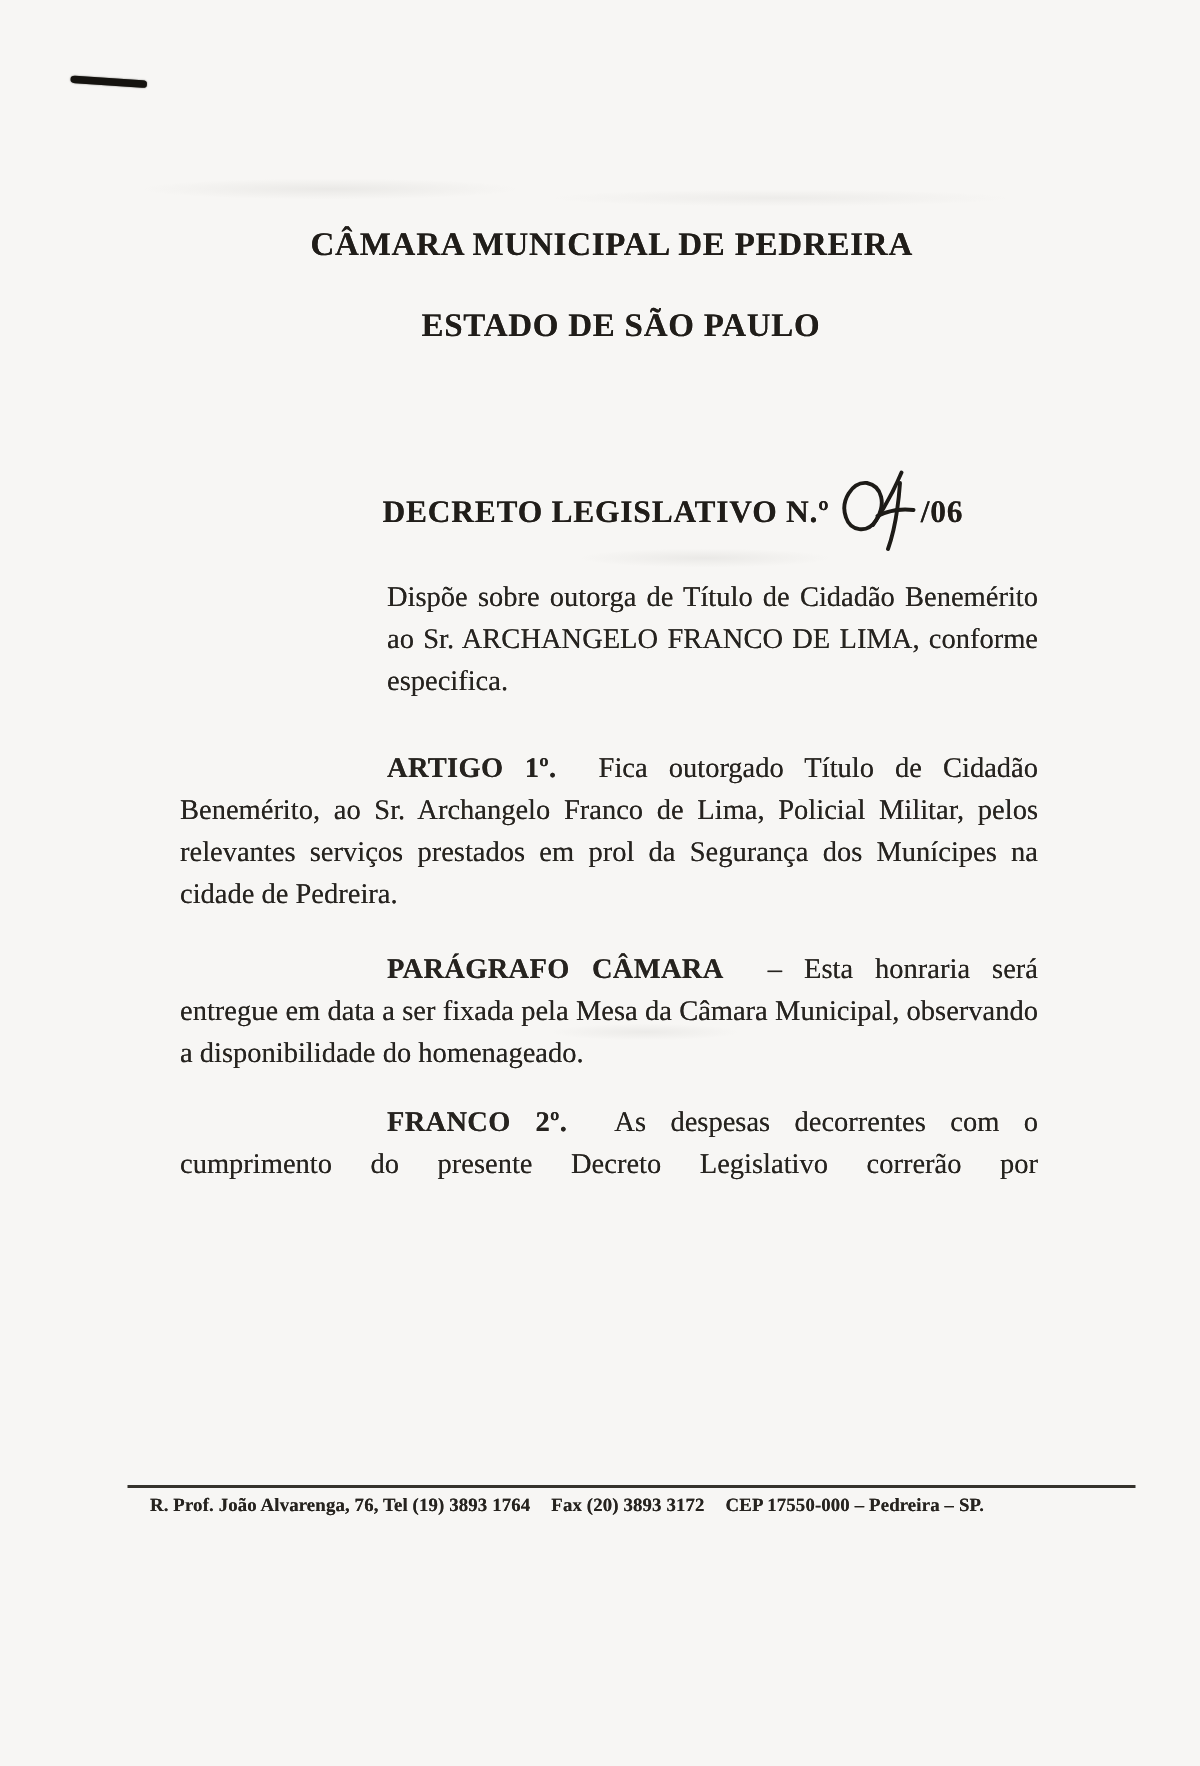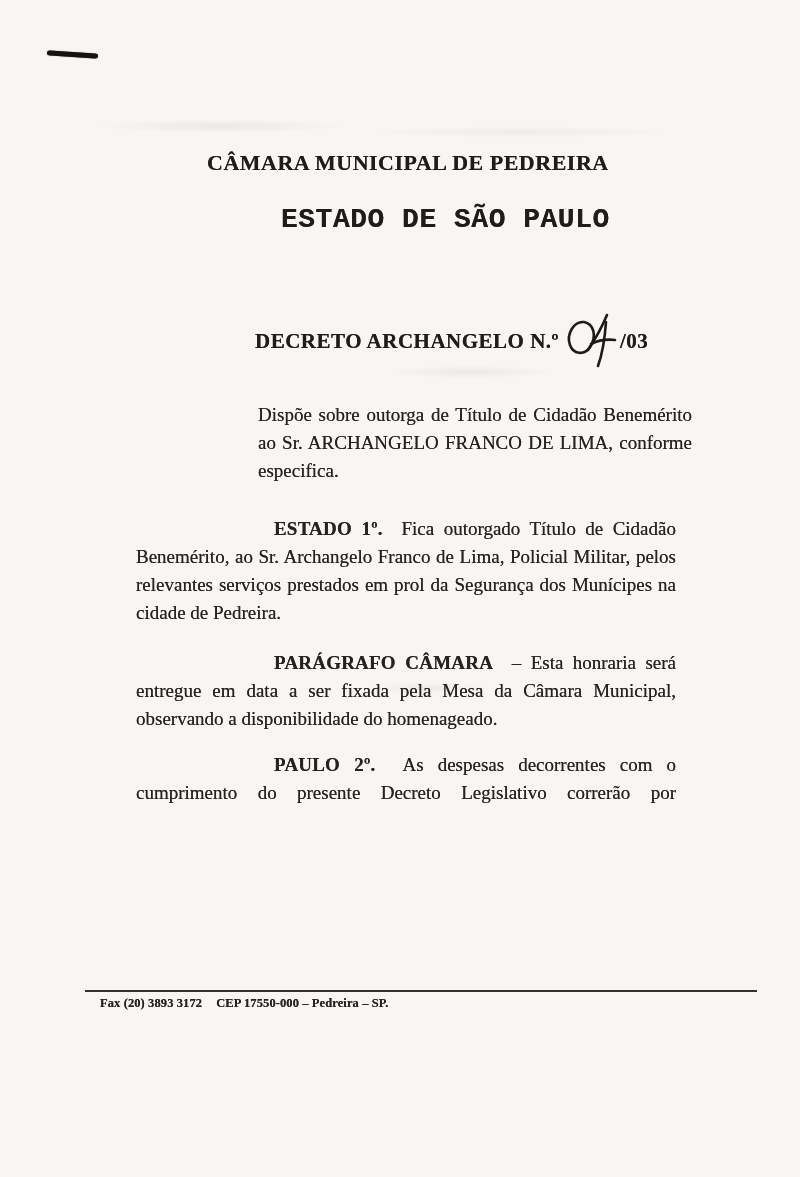--- a/index.html
+++ b/index.html
@@ -24,32 +24,32 @@
     background:#15130f;border-radius:3px/2px;
     transform:rotate(4deg);
     box-shadow:0 0 1px rgba(20,18,14,.7);
   }
   .hline{
     position:absolute;font-weight:bold;letter-spacing:.5px;color:#201d19;
     text-shadow:0 0 .4px rgba(30,27,22,.85);
     white-space:nowrap;
   }
   .h1{top:150px;left:207px;font-size:22px;}
-  .h2{top:204px;left:281px;font-size:28px;font-family:Liberation Mono, monospace;}
+  .h2{top:204px;left:281px;font-size:22px;}
   .h3{top:258px;left:291px;font-size:22px;}
   .h4{top:308px;left:255px;font-size:21px;}
   .hw-num{display:inline-block;position:relative;top:4px;margin:0 1px 0 2px;vertical-align:-16px;}
   .hw-num svg{display:block;}
   .sr{position:absolute;width:1px;height:1px;overflow:hidden;clip-path:inset(50%);white-space:nowrap;}
   .doc-body{
     position:absolute;top:385px;left:120px;width:572px;
     font-size:19px;line-height:28px;text-align:justify;
     text-shadow:0 0 .35px rgba(35,32,27,.8);
   }
-  .doc-body p{margin:16px;}
+  .doc-body p{margin:0;}
   .doc-body p.indented{margin-left:138px;width:434px;}
   .doc-body p.article{text-indent:138px;}
   .doc-body p.cont{text-align-last:justify;}
   .doc-body p:nth-of-type(1){margin-bottom:30px;}
   .doc-body p:nth-of-type(2){margin-bottom:22px;}
   .doc-body p:nth-of-type(3){margin-bottom:18px;}
   .doc-body p:nth-of-type(4){margin-bottom:28px;}
   .doc-body b{letter-spacing:.2px;}
   .footer-rule{
     position:absolute;top:990px;left:85px;width:672px;height:2px;
@@ -72,37 +72,38 @@
   <div class="noise"></div>
 
   <div class="pen-mark"></div>
 
   <div class="hline h1">CÂMARA MUNICIPAL DE PEDREIRA</div>
 
   <div class="hline h2">ESTADO DE SÃO PAULO</div>
 
 
   <div class="hline h4">
-    <span>DECRETO ARCHANGELO N.º</span><span class="hw-num"><svg width="58" height="56" viewBox="0 0 58 56" aria-hidden="true">
+    <span>DECRETO LEGISLATIVO N.º</span><span class="hw-num"><svg width="58" height="56" viewBox="0 0 58 56" aria-hidden="true">
         <g fill="none" stroke="#1d1b17" stroke-width="2.6" stroke-linecap="round">
           <path d="M23 10 C 13 9, 5 22, 9 33 C 12 42, 23 44, 29 35 C 36 24, 33 12, 23 10"></path>
           <path d="M46 3 C 41 15, 35 26, 27 38"></path>
           <path d="M30 32 C 38 28, 46 27, 54 28"></path>
           <path d="M45 10 C 44 24, 42 40, 37 54"></path>
         </g>
-      </svg><span class="sr">04</span></span><span>/03</span>
+      </svg><span class="sr">04</span></span><span>/06</span>
   </div>
 
   <div class="doc-body" id="doc-body">
       <p class="indented">Dispõe sobre outorga de Título de Cidadão Benemérito ao Sr. ARCHANGELO FRANCO DE LIMA, conforme especifica.</p>
-      <p class="article"><b>ESTADO 1º.</b>&nbsp; Fica outorgado Título de Cidadão Benemérito, ao Sr. Archangelo Franco de Lima, Policial Militar, pelos relevantes serviços prestados em prol da Segurança dos Munícipes na cidade de Pedreira.</p>
+      <p class="article"><b>ARTIGO 1º.</b>&nbsp; Fica outorgado Título de Cidadão Benemérito, ao Sr. Archangelo Franco de Lima, Policial Militar, pelos relevantes serviços prestados em prol da Segurança dos Munícipes na cidade de Pedreira.</p>
       <p class="article"><b>PARÁGRAFO CÂMARA</b>&nbsp; – Esta honraria será entregue em data a ser fixada pela Mesa da Câmara Municipal, observando a disponibilidade do homenageado.</p>
-      <p class="article cont"><b>PAULO 2º.</b>&nbsp; As despesas decorrentes com o cumprimento do presente Decreto Legislativo correrão por</p>
+      <p class="article cont"><b>FRANCO 2º.</b>&nbsp; As despesas decorrentes com o cumprimento do presente Decreto Legislativo correrão por</p>
     </div>
 
   <div class="footer-rule"></div>
 
   <div class="footer-text">
+    <span>R. Prof. João Alvarenga, 76, Tel (19) 3893 1764</span>
     <span>Fax (20) 3893 3172</span>
     <span>CEP 17550-000 – Pedreira – SP.</span>
   </div>
 
 </div>
 
 </body></html>

